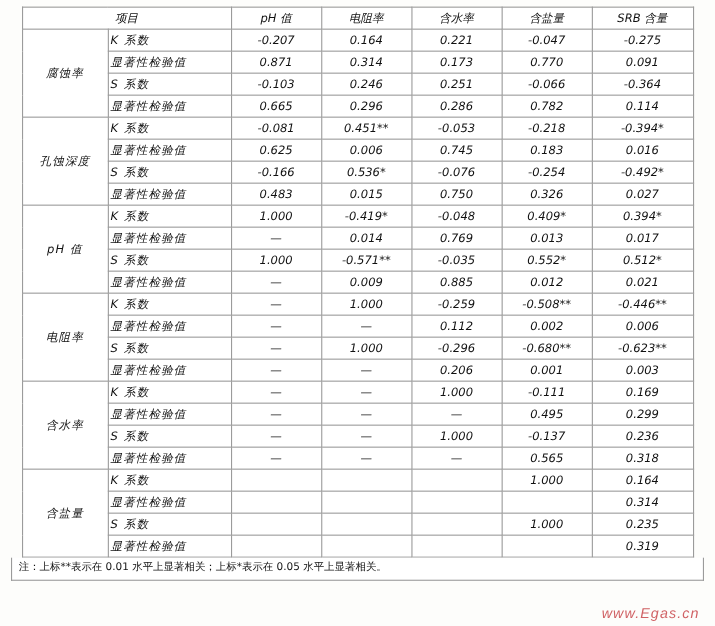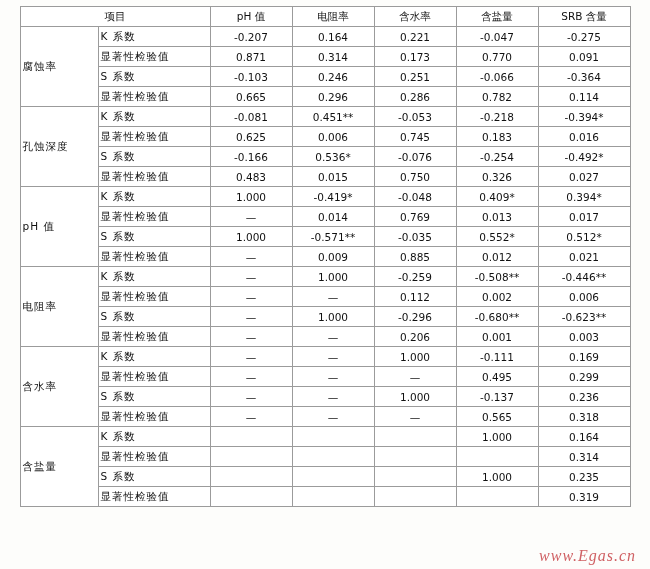--- a/index.html
+++ b/index.html
@@ -25,36 +25,38 @@
     letter-spacing:.5px;
     padding:4px 0 6px 0;
     font-family:"DejaVu Sans", sans-serif;
   }
   .title .tnum{margin-right:14px;}
   table.main{
     border-collapse:collapse;
     width:574px;
     margin:0 auto;
     table-layout:fixed;
+    font-style:italic;
   }
   table.main td,table.main th{
     border:1px solid #9b9b9b;
     font-size:10.5px;
     height:19px;
     padding:0 2px;
     font-family:"DejaVu Sans", sans-serif;
     font-weight:normal;
     background:#ffffff;
     color:#111;
   }
   thead td{
     text-align:center;
     background:#fcfcfc;
   }
   td.grp{
+    text-align:center;
     background:#fdf0f2;
     font-size:11px;
     letter-spacing:1px;
   }
   td.idx{
     text-align:left;
     background:#fdf0f2;
     letter-spacing:1px;
   }
   td.num{
@@ -74,23 +76,23 @@
     font-family:"DejaVu Sans", sans-serif;
     padding:3px 6px 4px 6px;
     background:#ffffff;
     line-height:1.35;
     color:#111;
   }
   .wm{
     position:absolute;
     right:14px;
     bottom:4px;
-    font-family:Liberation Serif, serif;
+    font-family:Liberation Sans, sans-serif;
     font-style:italic;
-    font-size:16px;
+    font-size:13px;
     color:#c8464a;
     opacity:.85;
     letter-spacing:1px;
     margin-left:35px;
   }
   .colA{width:78px;}
   .colB{width:112px;}
   .colC{width:82px;}
   .colD{width:82px;}
   .colE{width:82px;}
@@ -318,15 +320,16 @@
           <td class="idx">显著性检验值</td>
           <td class="num"></td>
           <td class="num"></td>
           <td class="num"></td>
           <td class="num"></td>
           <td class="num">0.319</td>
         </tr>
       </tbody>
   </table>
 
+  <div class="note">注：上标**表示在 0.01 水平上显著相关；上标*表示在 0.05 水平上显著相关。</div>
 
   <div class="wm">www.Egas.cn</div>
 </div>
 
 </body></html>

